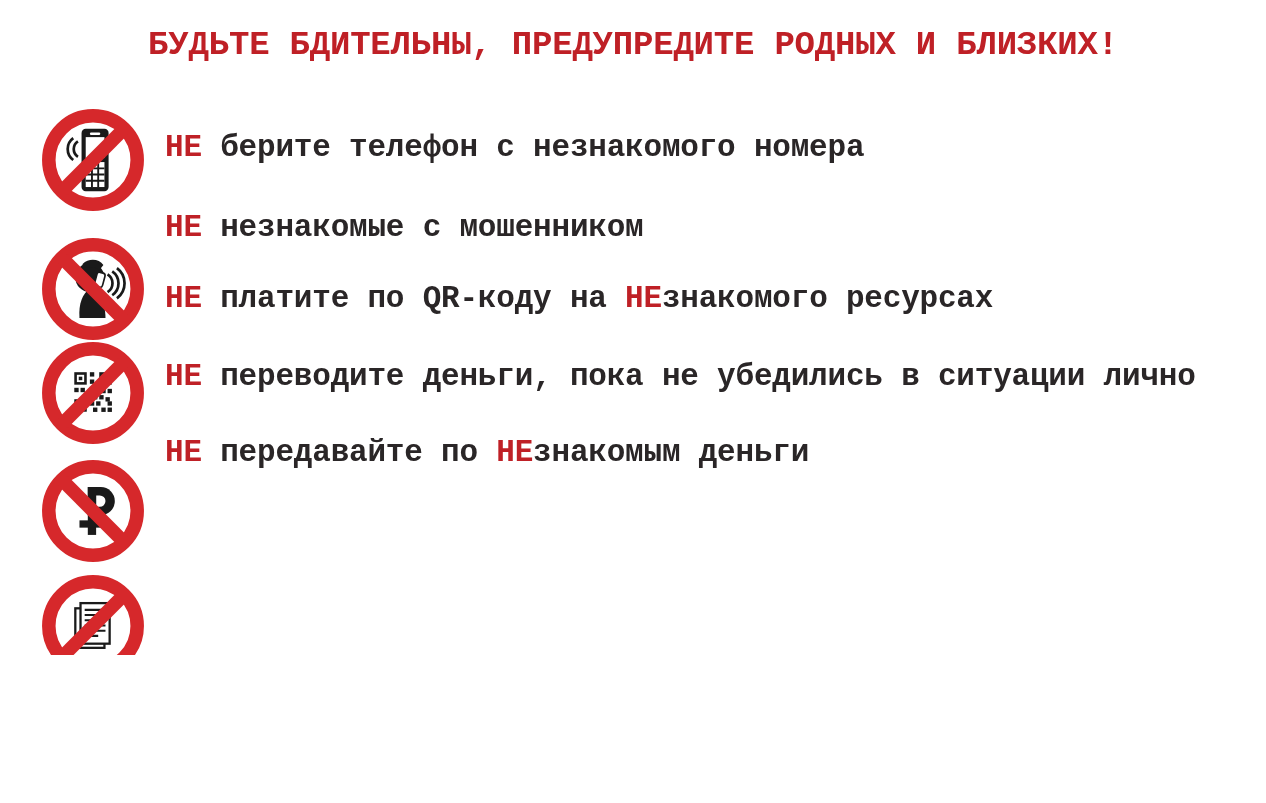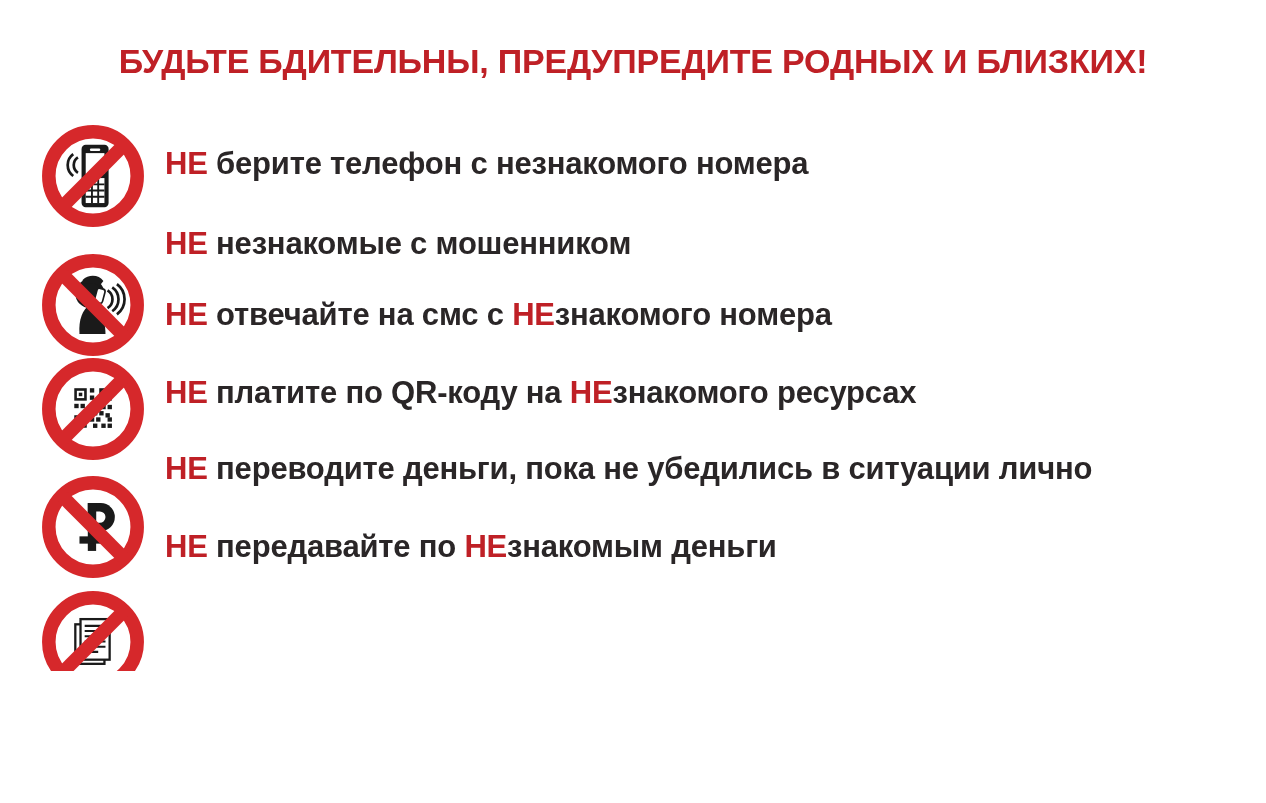--- a/index.html
+++ b/index.html
@@ -6,23 +6,22 @@
     --red-text:#bf2026;
     --red-sign:#d6282b;
     --ink:#2a2627;
     --bg:#ffffff;
   }
   html,body{margin:0;padding:0;background:#fff;}
   .poster{
     position:relative;
     width:1266px;height:655px;
     background:var(--bg);
-    font-family:Liberation Sans, sans-serif;
+    font-family:Liberation Mono, monospace;
     overflow:hidden;
-    margin-top:16px;
   }
   .title{
     position:absolute;top:26px;left:0;width:100%;
     text-align:center;
     font-size:34px;font-weight:700;letter-spacing:-.2px;
     color:var(--red-text);
     margin:0;
   }
   .icons .sign{position:absolute;left:38px;width:110px;height:104px;}
   .sign svg{width:100%;height:100%;display:block;}
@@ -155,19 +154,18 @@
         </g>
         <line x1="21" y1="79" x2="79" y2="21" stroke="#d6282b" stroke-width="13"></line>
       </svg>
     </div>
 
   </div>
 
   <div class="rules">
       <div class="rule"><span class="ne">НЕ </span><span class="tx">берите телефон с незнакомого номера</span></div>
       <div class="rule"><span class="ne">НЕ </span><span class="tx">незнакомые с мошенником</span></div>
-      <div class="rule"><span class="ne">НЕ </span><span class="tx">отвечайте на смс с </span><span class="ne">НЕ</span><span class="tx">знакомого номера</span></div>
       <div class="rule"><span class="ne">НЕ </span><span class="tx">платите по QR-коду на </span><span class="ne">НЕ</span><span class="tx">знакомого ресурсах</span></div>
       <div class="rule"><span class="ne">НЕ </span><span class="tx">переводите деньги, пока не убедились в ситуации лично</span></div>
       <div class="rule"><span class="ne">НЕ </span><span class="tx">передавайте по </span><span class="ne">НЕ</span><span class="tx">знакомым деньги</span></div>
     </div>
 
 </div>
 
 </body></html>

